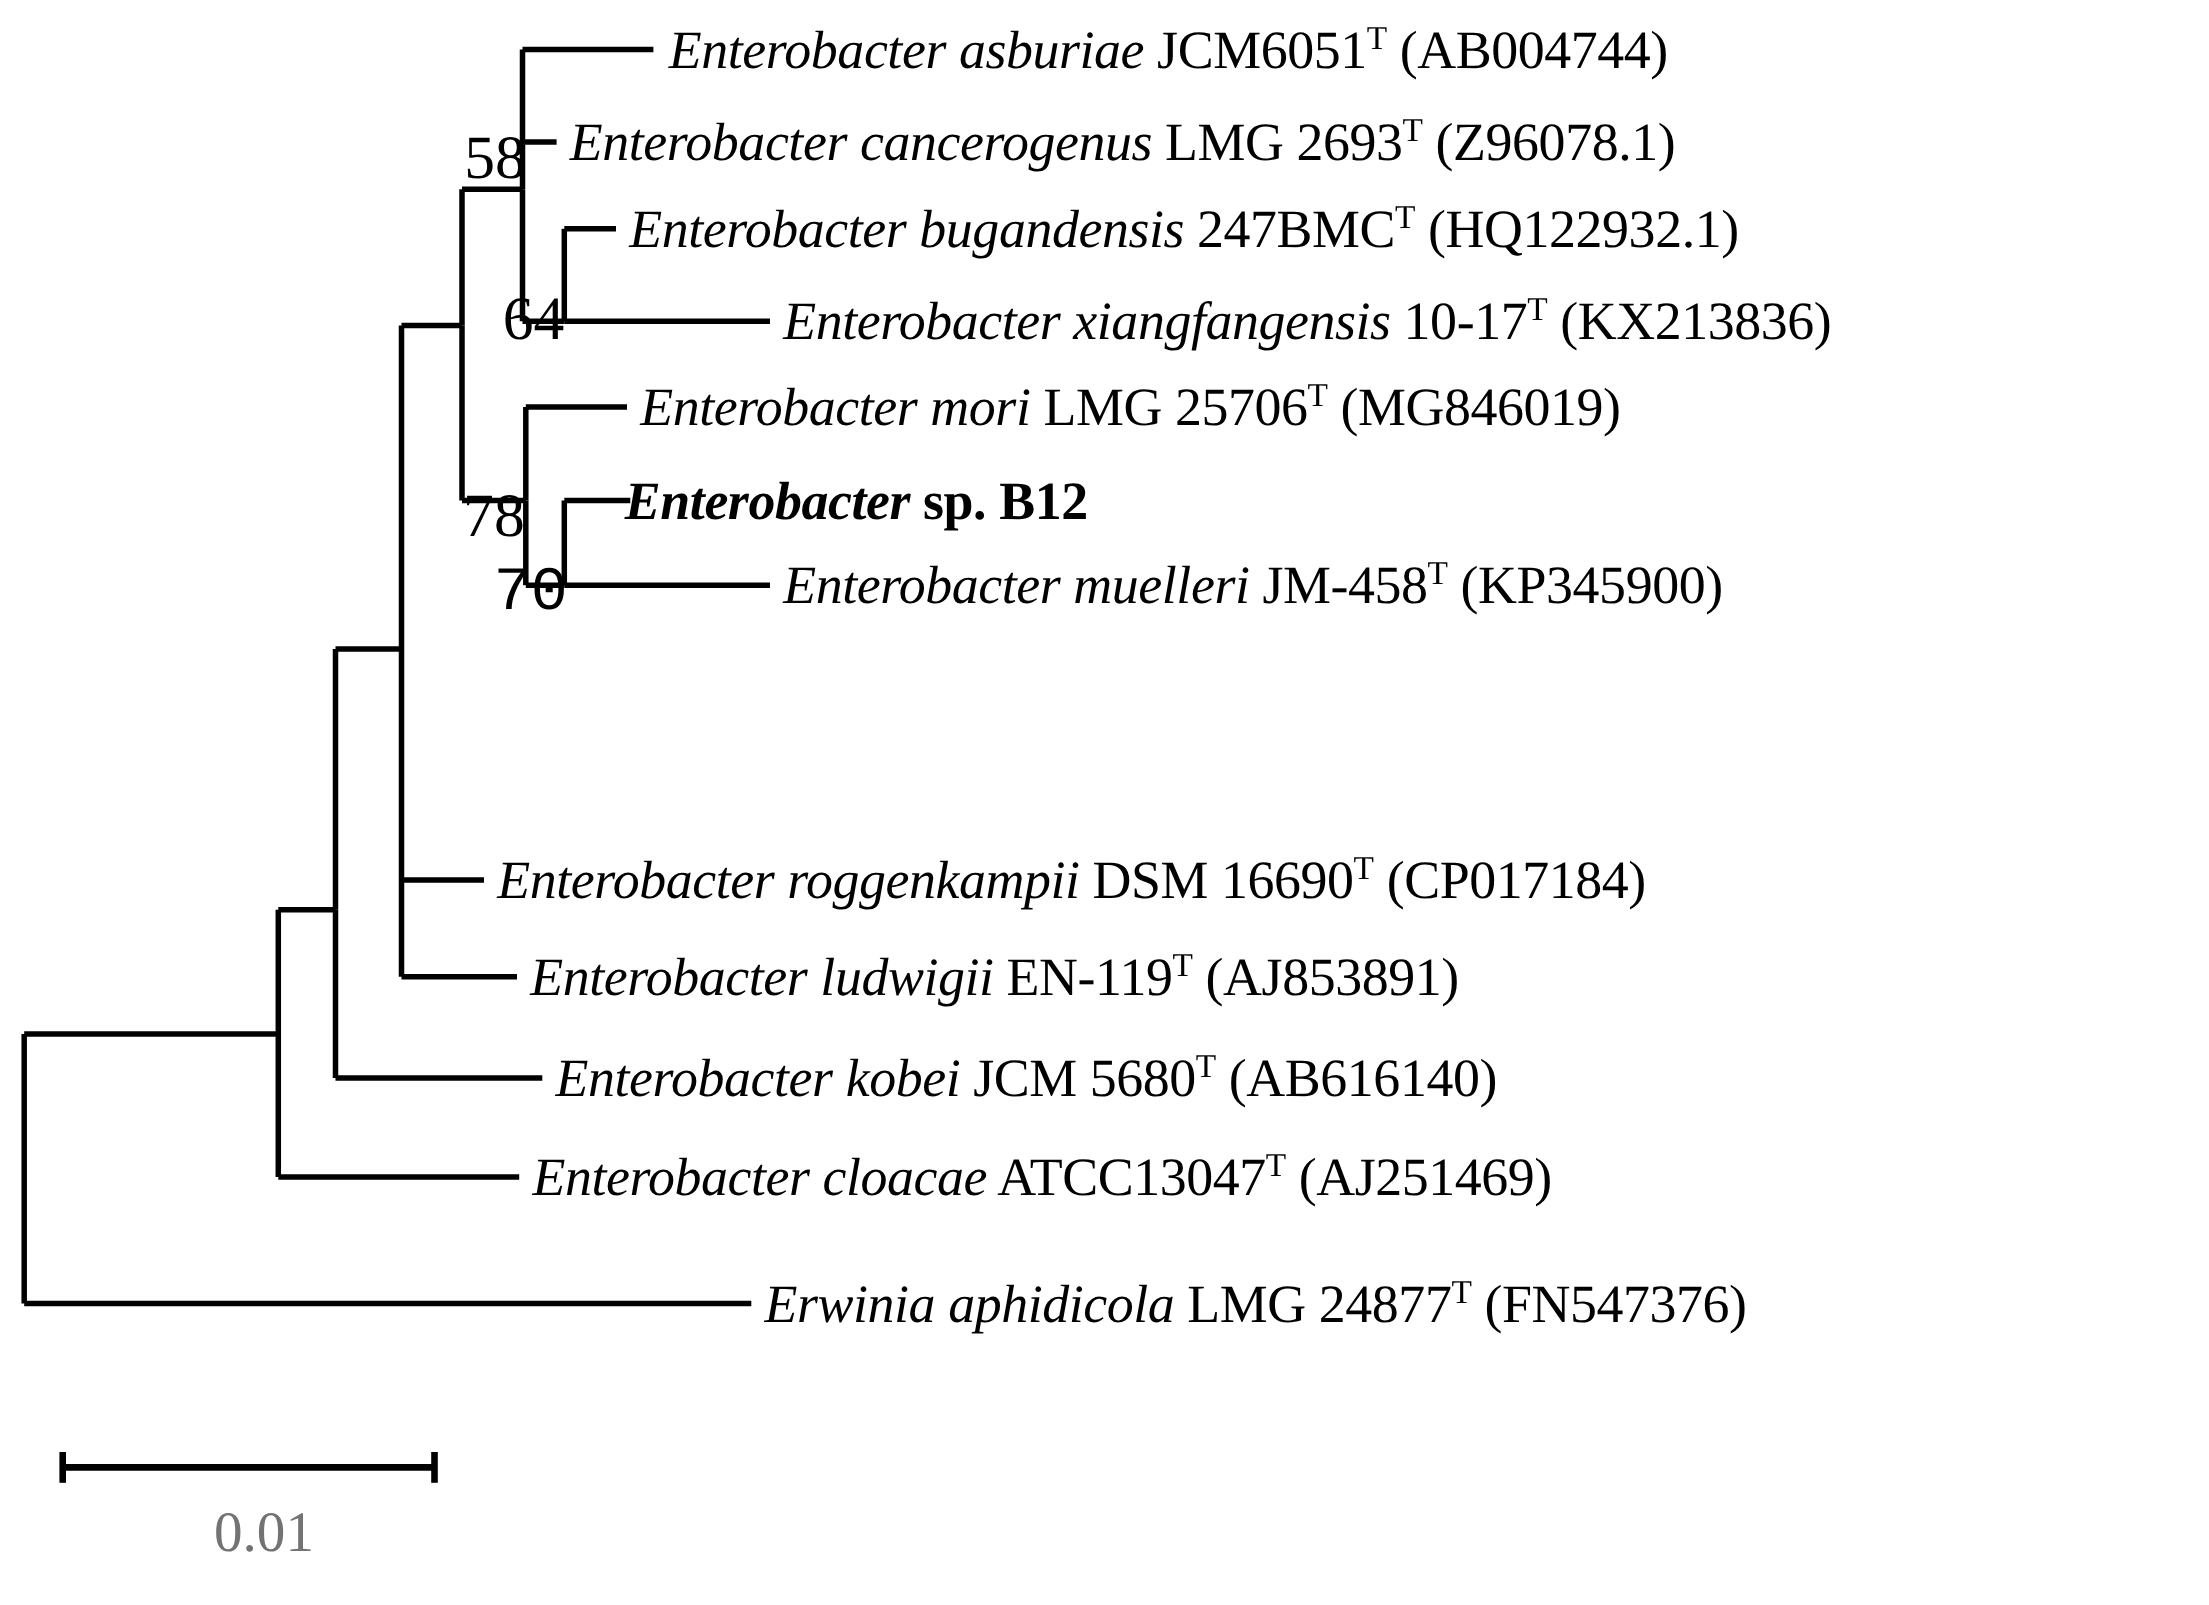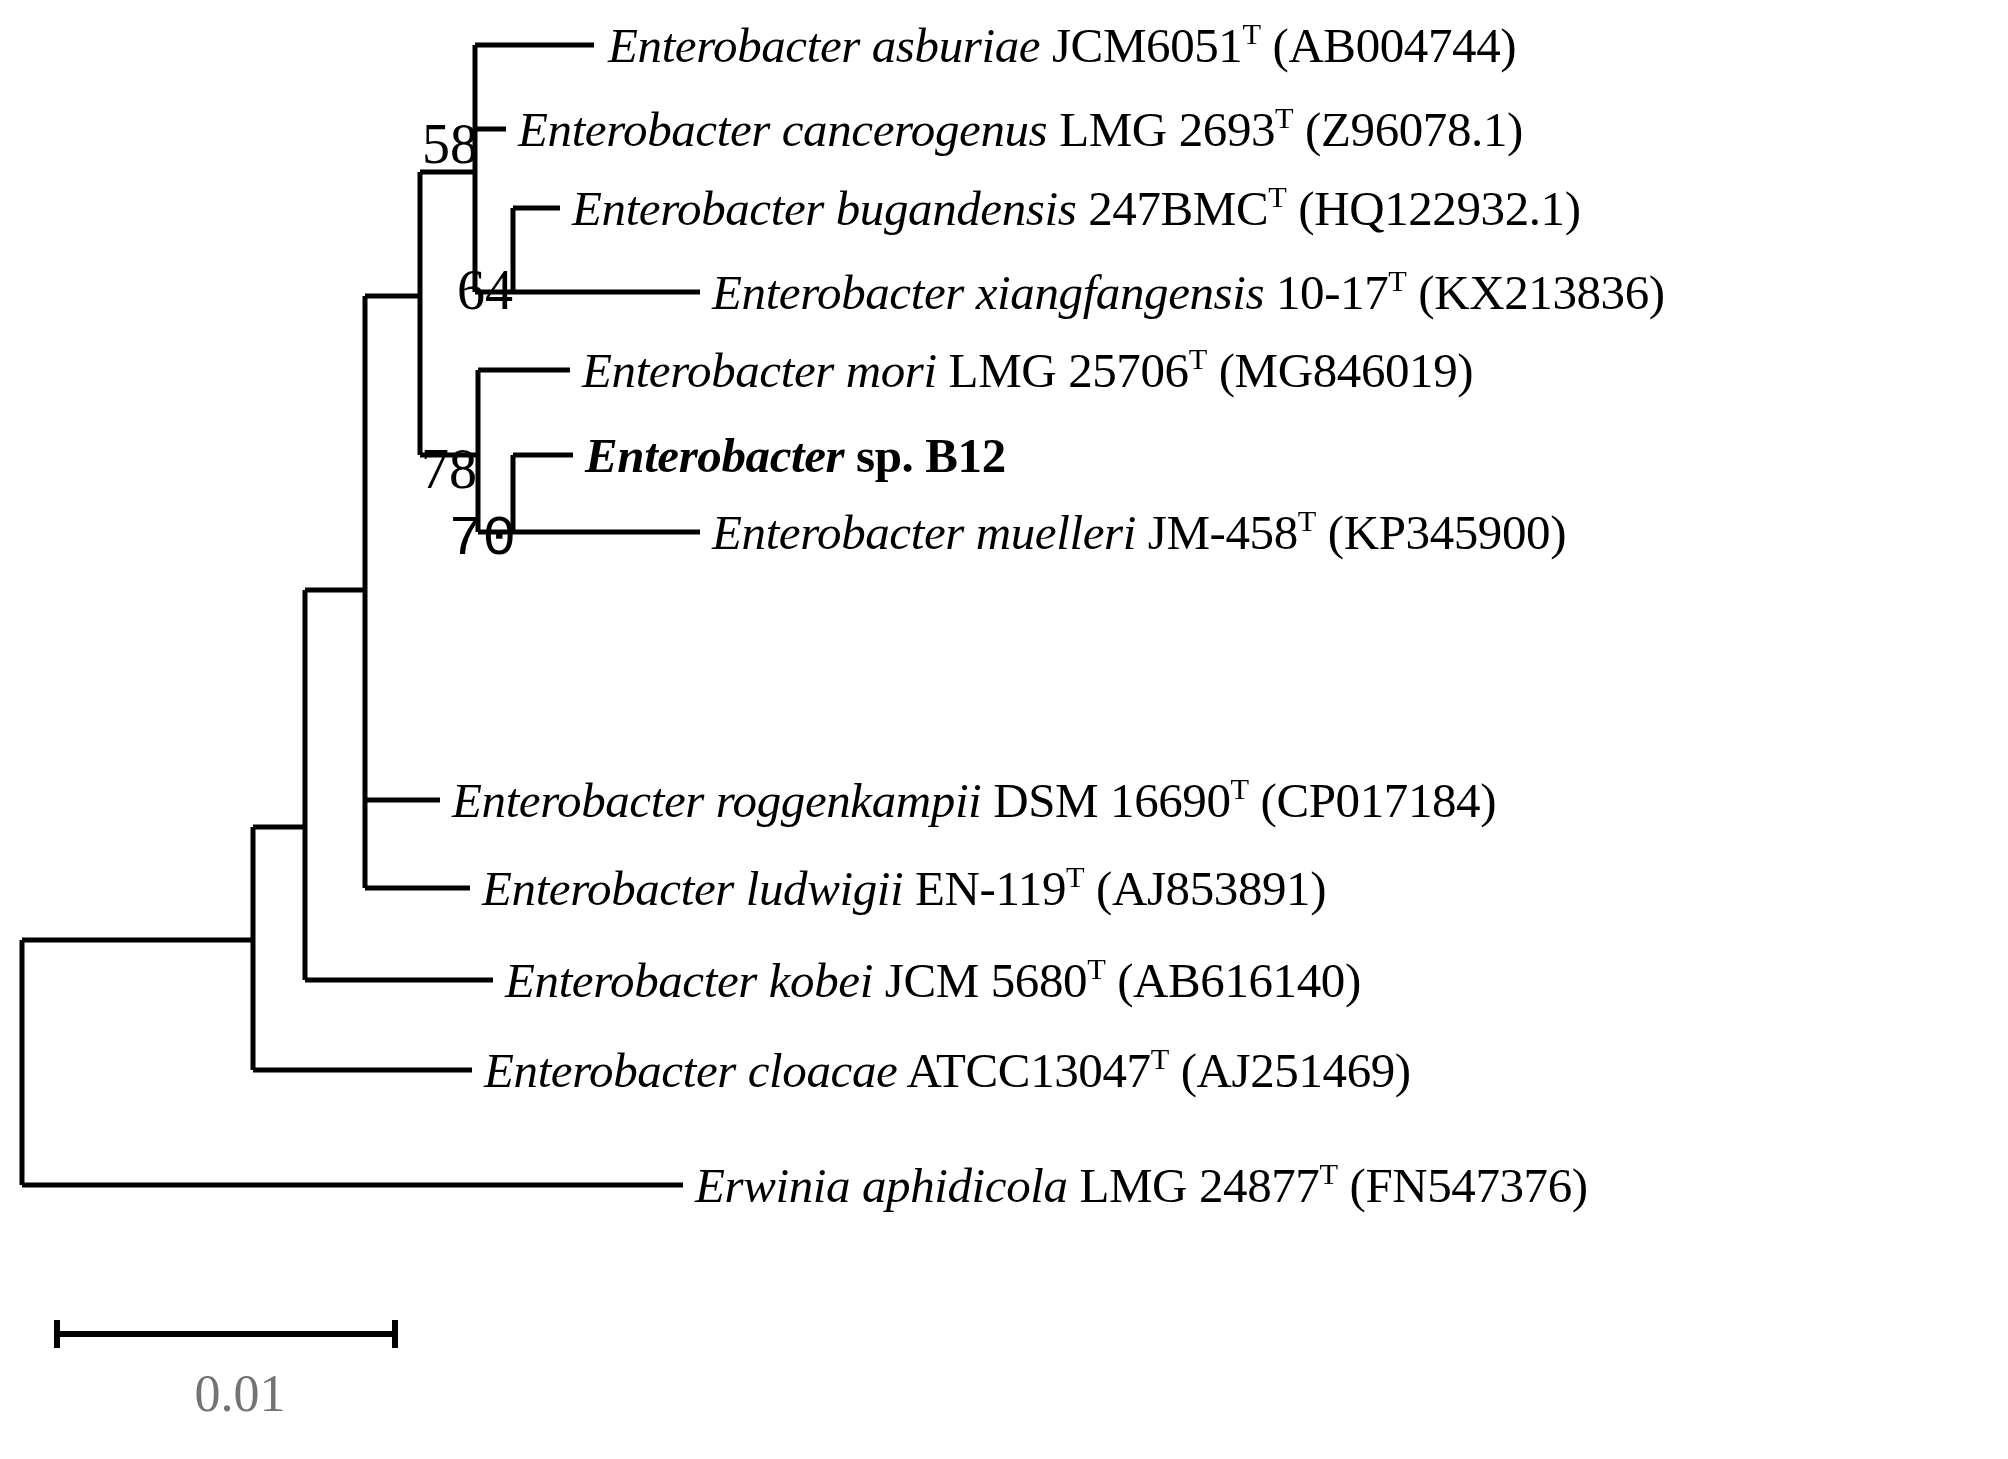--- a/index.html
+++ b/index.html
@@ -142,21 +142,21 @@
         <line x1="395" y1="1320" x2="395" y2="1348" class="scalebar-cap"></line>
       </g>
   </svg>
 
   <div id="labels-layer">
       <div class="taxon-label" style="left: 608px; top: 45px;"><span class="sp-name">Enterobacter asburiae</span><span class="strain"> JCM6051</span><sup>T</sup><span class="strain"> (AB004744)</span></div>
       <div class="taxon-label" style="left: 518px; top: 129px;"><span class="sp-name">Enterobacter cancerogenus</span><span class="strain"> LMG 2693</span><sup>T</sup><span class="strain"> (Z96078.1)</span></div>
       <div class="taxon-label" style="left: 572px; top: 208px;"><span class="sp-name">Enterobacter bugandensis</span><span class="strain"> 247BMC</span><sup>T</sup><span class="strain"> (HQ122932.1)</span></div>
       <div class="taxon-label" style="left: 712px; top: 292px;"><span class="sp-name">Enterobacter xiangfangensis</span><span class="strain"> 10-17</span><sup>T</sup><span class="strain"> (KX213836)</span></div>
       <div class="taxon-label" style="left: 582px; top: 370px;"><span class="sp-name">Enterobacter mori</span><span class="strain"> LMG 25706</span><sup>T</sup><span class="strain"> (MG846019)</span></div>
-      <div class="taxon-label highlight" style="left: 585px; top: 455px;"><span class="sp-name">Enterobacter</span><span class="strain"> sp. B12</span></div>
+      <div class="taxon-label highlight" style="left: 568px; top: 455px;"><span class="sp-name">Enterobacter</span><span class="strain"> sp. B12</span></div>
       <div class="taxon-label" style="left: 712px; top: 532px;"><span class="sp-name">Enterobacter muelleri</span><span class="strain"> JM-458</span><sup>T</sup><span class="strain"> (KP345900)</span></div>
       <div class="taxon-label" style="left: 452px; top: 800px;"><span class="sp-name">Enterobacter roggenkampii</span><span class="strain"> DSM 16690</span><sup>T</sup><span class="strain"> (CP017184)</span></div>
       <div class="taxon-label" style="left: 482px; top: 888px; text-align: right;"><span class="sp-name">Enterobacter ludwigii</span><span class="strain"> EN-119</span><sup>T</sup><span class="strain"> (AJ853891)</span></div>
       <div class="taxon-label" style="left: 505px; top: 980px;"><span class="sp-name">Enterobacter kobei</span><span class="strain"> JCM 5680</span><sup>T</sup><span class="strain"> (AB616140)</span></div>
       <div class="taxon-label" style="left: 484px; top: 1070px;"><span class="sp-name">Enterobacter cloacae</span><span class="strain"> ATCC13047</span><sup>T</sup><span class="strain"> (AJ251469)</span></div>
       <div class="taxon-label" style="left: 695px; top: 1185px; font-family: Liberation Serif, serif;"><span class="sp-name">Erwinia aphidicola</span><span class="strain"> LMG 24877</span><sup>T</sup><span class="strain"> (FN547376)</span></div>
     </div>
   <div id="bootstrap-layer">
       <div class="bootstrap-label" style="left: 478px; top: 172px;">58</div>
       <div class="bootstrap-label" style="left: 513px; top: 318px;">64</div>

